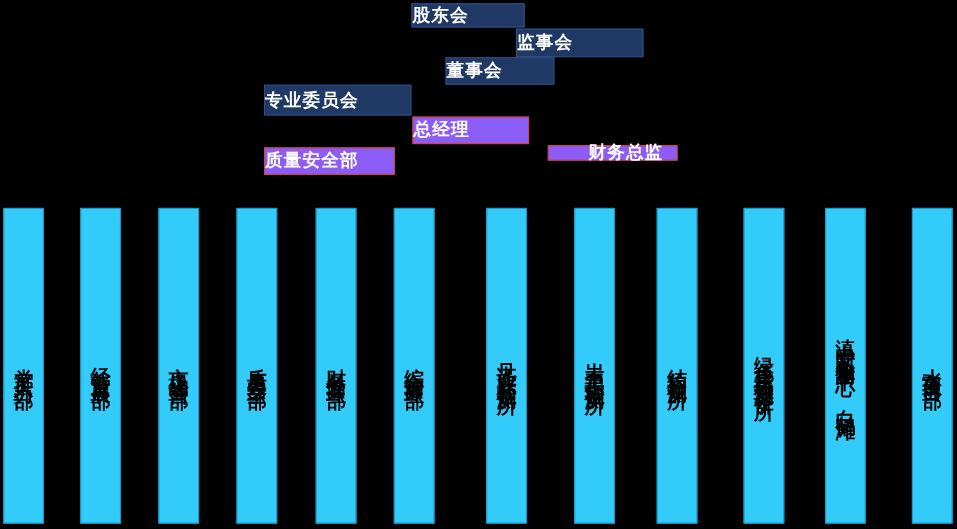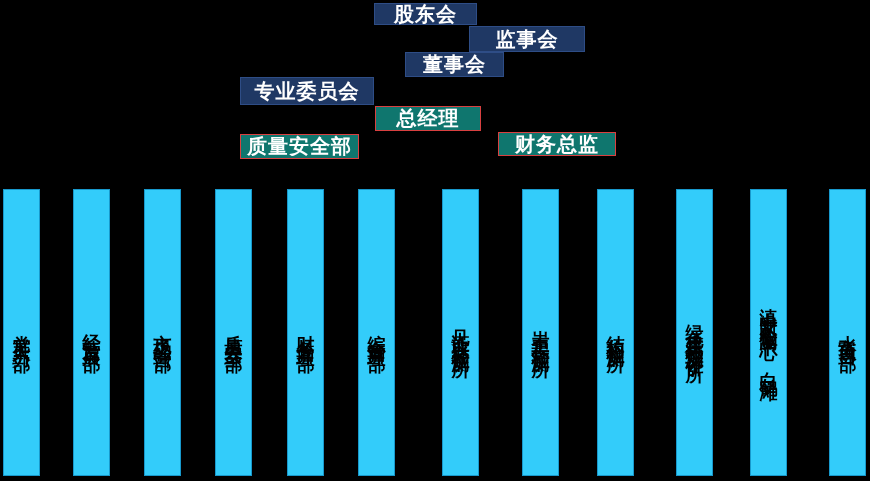--- a/index.html
+++ b/index.html
@@ -13,43 +13,42 @@
     height: 481px;
     background: #000000;
     overflow: hidden;
     font-family: "Liberation Sans", "DejaVu Sans", sans-serif;
   }
   
   .box {
     position: absolute;
     display: flex;
     align-items: center;
-    justify-content: center;
     color: #ffffff;
-    font-size: 20px;
+    font-size: 16px;
     font-weight: bold;
     letter-spacing: 1px;
     box-sizing: border-box;
     white-space: nowrap;
   }
   .box.navy {
     background: #1f3864;
     border: 1px solid #2e4d86;
   }
   .box.red {
-    background: #0f766e;
+    background: #8b5cf6;
     border: 1px solid #d94040;
   }
   .tb0 { left: 374px; top: 3px;   width: 103px; height: 22px; }
   .tb1 { left: 469px; top: 26px;  width: 116px; height: 26px; }
   .tb2 { left: 377px; top: 52px;  width: 99px;  height: 25px; margin-left: 28px; }
   .tb3 { left: 240px; top: 77px;  width: 134px; height: 28px; }
   .tb4 { left: 375px; top: 106px; width: 106px; height: 25px; }
   .tb5 { left: 240px; top: 134px; width: 119px; height: 25px; }
-  .tb6 { left: 498px; top: 132px; width: 118px; height: 24px; }
+  .tb6 { left: 498px; top: 132px; width: 118px; height: 14px; padding-left: 36px; }
 
   
   .col {
     position: absolute;
     top: 189px;
     width: 37px;
     height: 287px;
     background: #33ccfa;
     border: 1px solid #1899cc;
     box-sizing: border-box;

